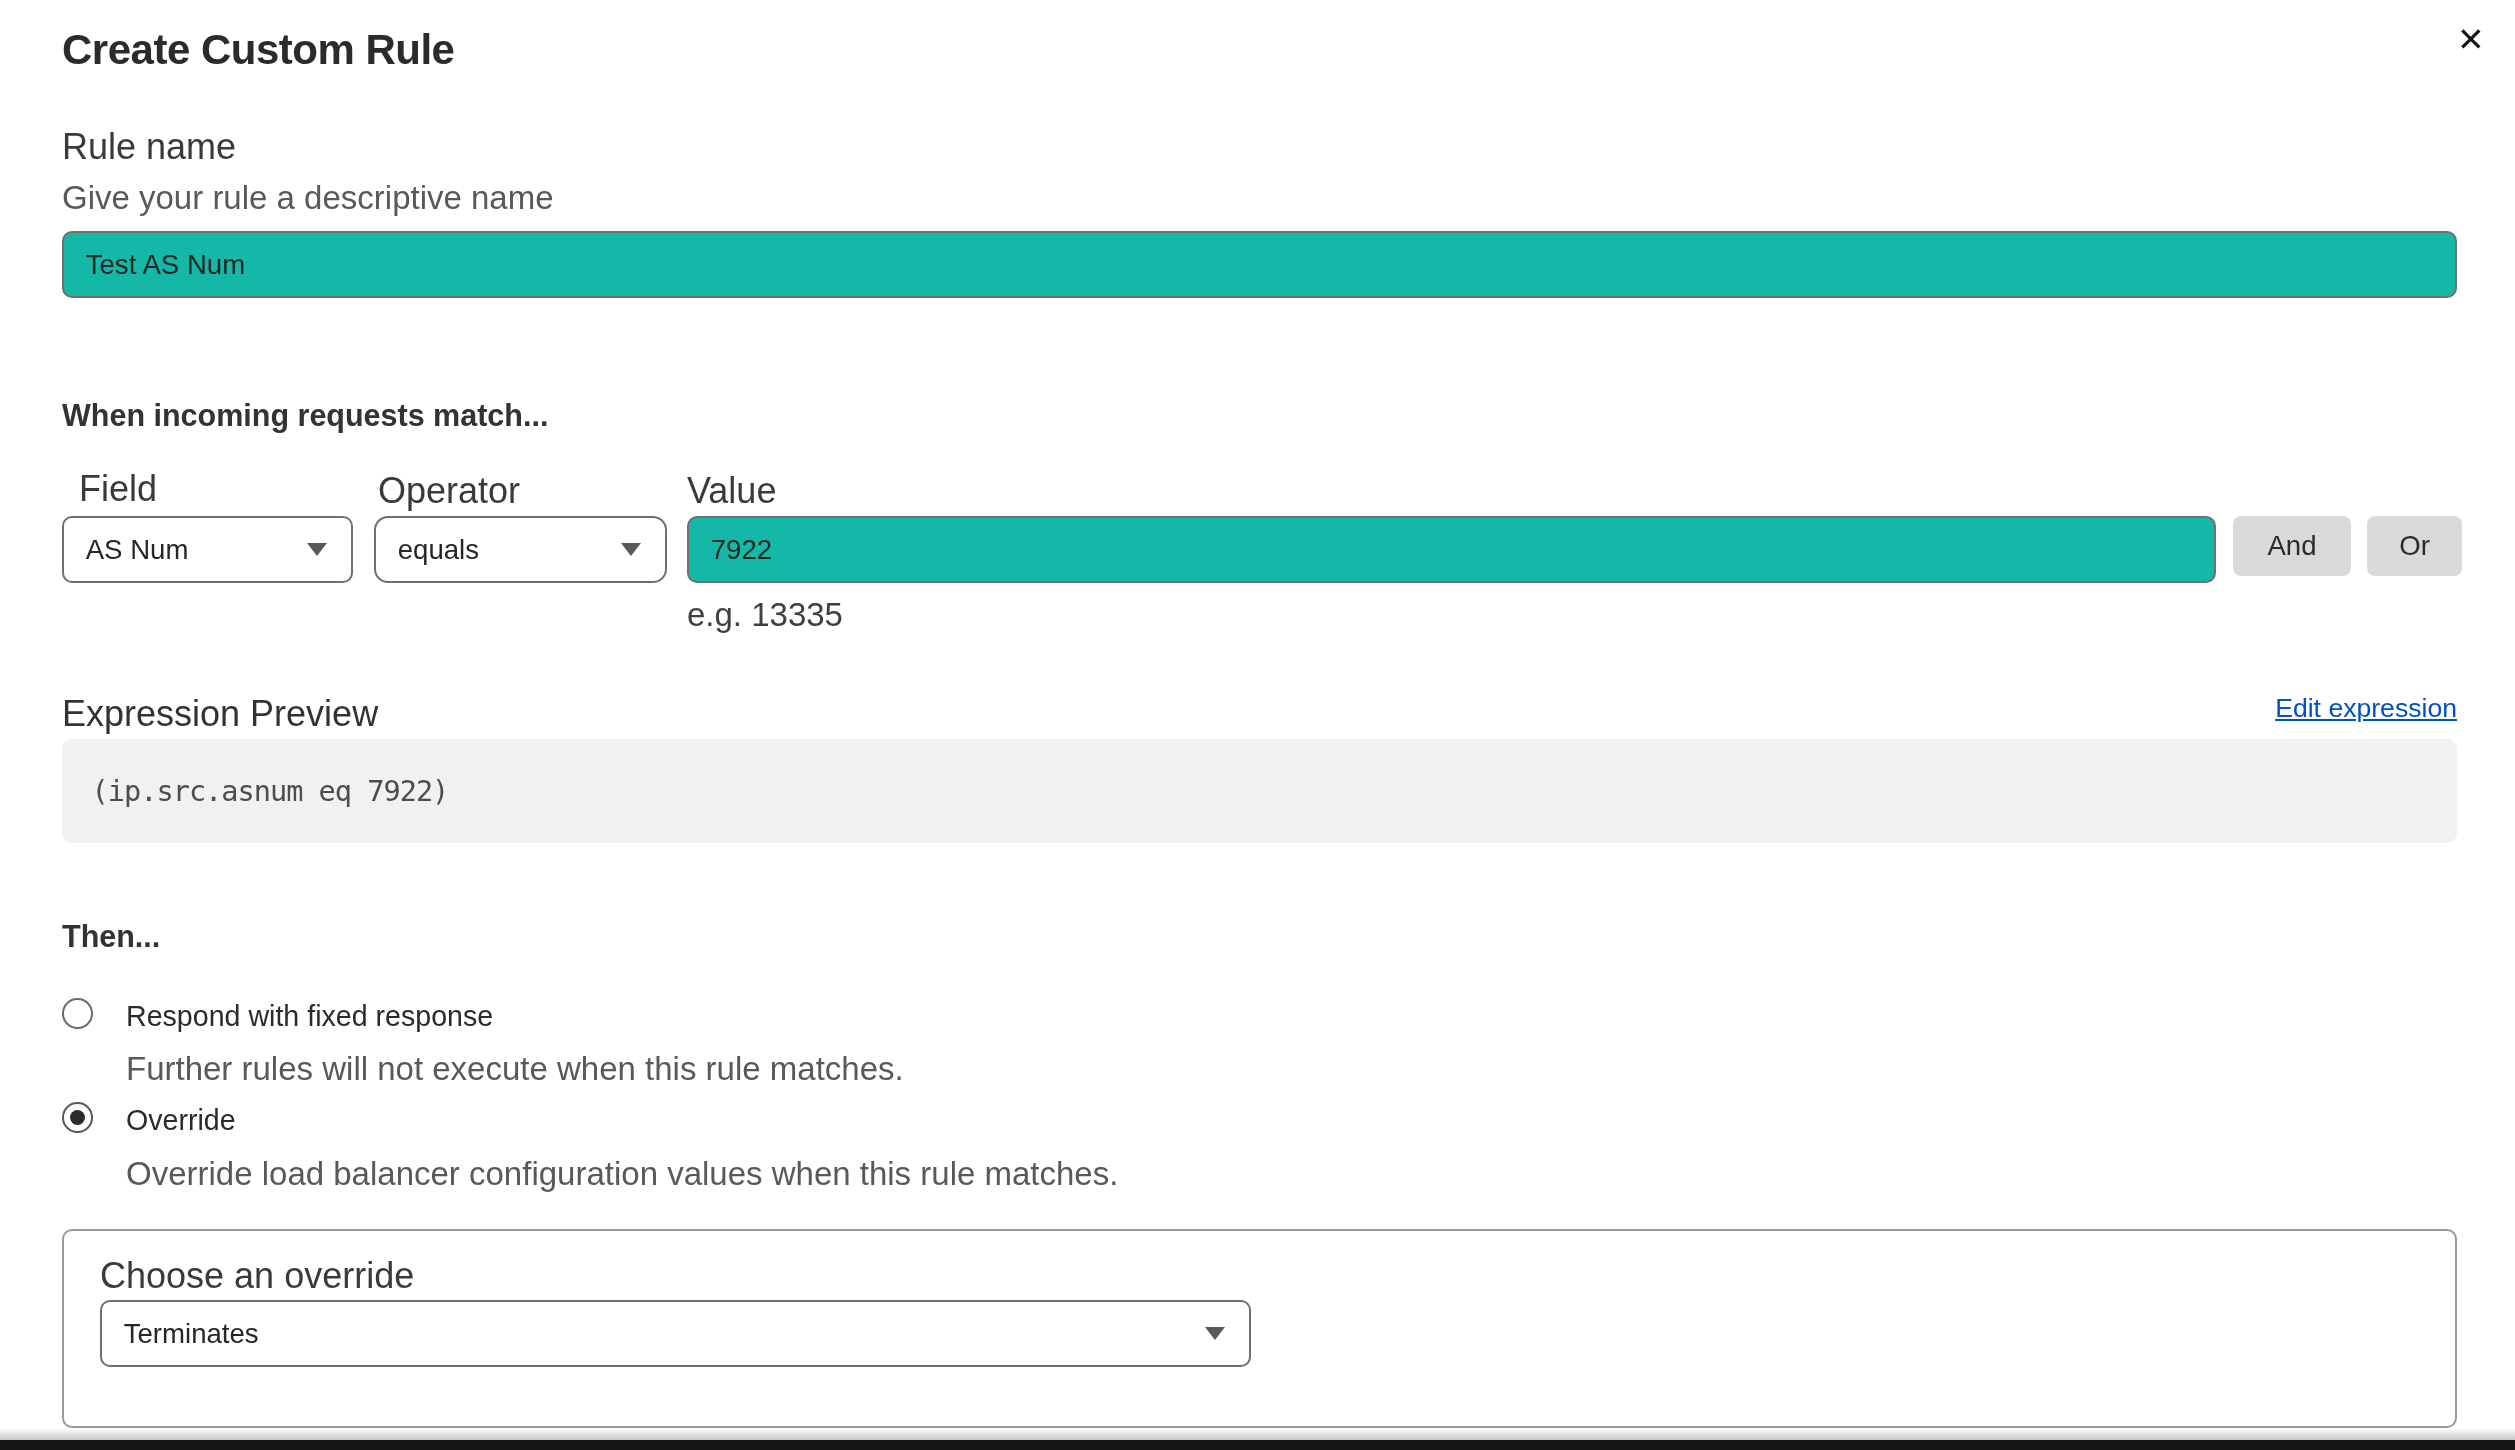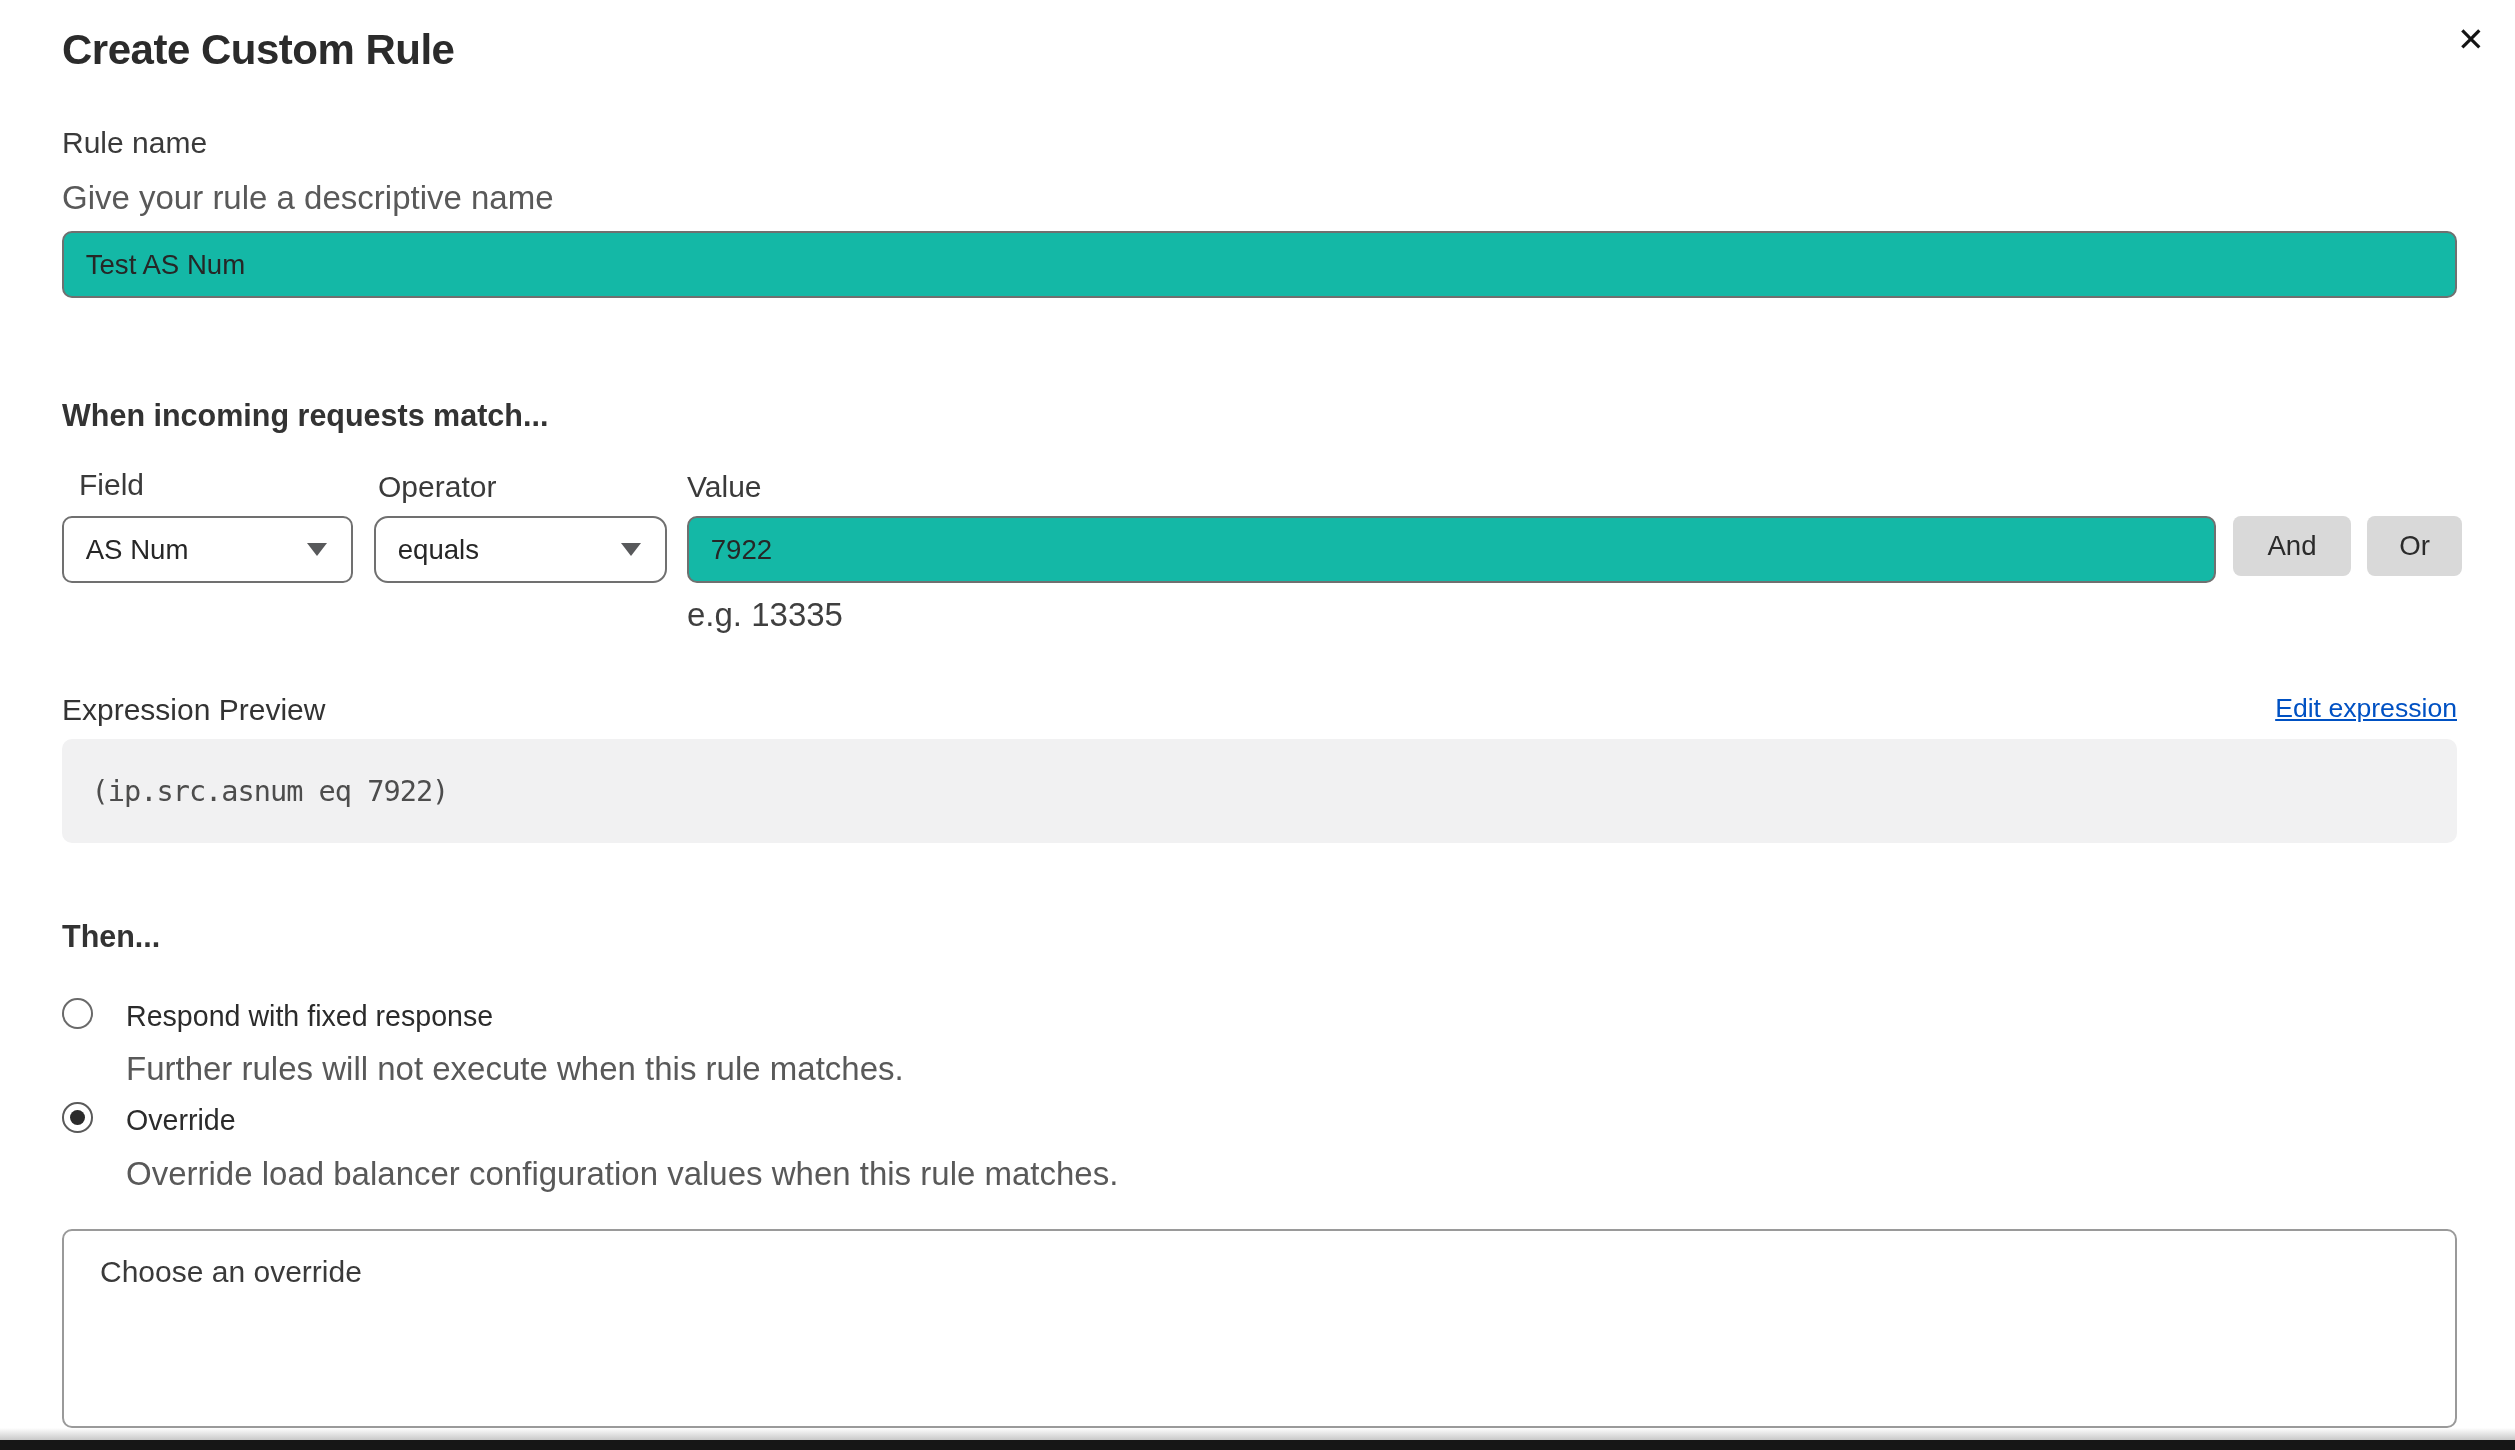--- a/index.html
+++ b/index.html
@@ -16,21 +16,21 @@
     left:62px;top:25.6px;
     font-size:42px;font-weight:700;color:#2b2b2b;letter-spacing:-0.5px;
   }
   .close-btn{
     top:17.7px;right:23.6px;width:43px;height:43px;
     font-size:33px;line-height:43px;text-align:center;color:#141414;
     cursor:pointer;font-weight:400;
   }
 
   
-  .label{font-size:30px;color:#3a3a3a;}
+  .label{font-size:36px;color:#3a3a3a;}
   .sublabel{font-size:33px;color:#595959;}
   .section-heading{font-size:30.5px;font-weight:700;color:#333333;}
 
   
   .text-input{
     box-sizing:border-box;height:67px;
     border:2px solid #707070;border-radius:9.9px;background:#14b8a6;
     font-family:"Liberation Sans", sans-serif;
     font-size:27.6px;color:#262626;padding:0 0 0 21.7px;outline:none;
   }
@@ -139,17 +139,21 @@
 <div class="abs sublabel" style="left:126px;top:1050px;">Further rules will not execute when this rule matches.</div>
 
 <div class="abs radio-circle selected" style="left:62px;top:1102px;">
   <span class="radio-dot"></span>
 </div>
 <div class="abs radio-label" style="left:126px;top:1104px;">Override</div>
 <div class="abs sublabel" style="left:126px;top:1155px;">Override load balancer configuration values when this rule matches.</div>
 
 <div class="abs override-panel">
   <div class="label" style="position:absolute;left:36px;top:23.6px;">Choose an override</div>
+  <div class="fake-select" style="position:absolute;left:36px;top:69px;width:1151px;">
+    <span class="sel-text">Terminates</span>
+    <span class="chevron"></span>
+  </div>
 </div>
 
 <div class="abs bottom-fade"></div>
 <div class="abs bottom-bar"></div>
 
 
 </body></html>

